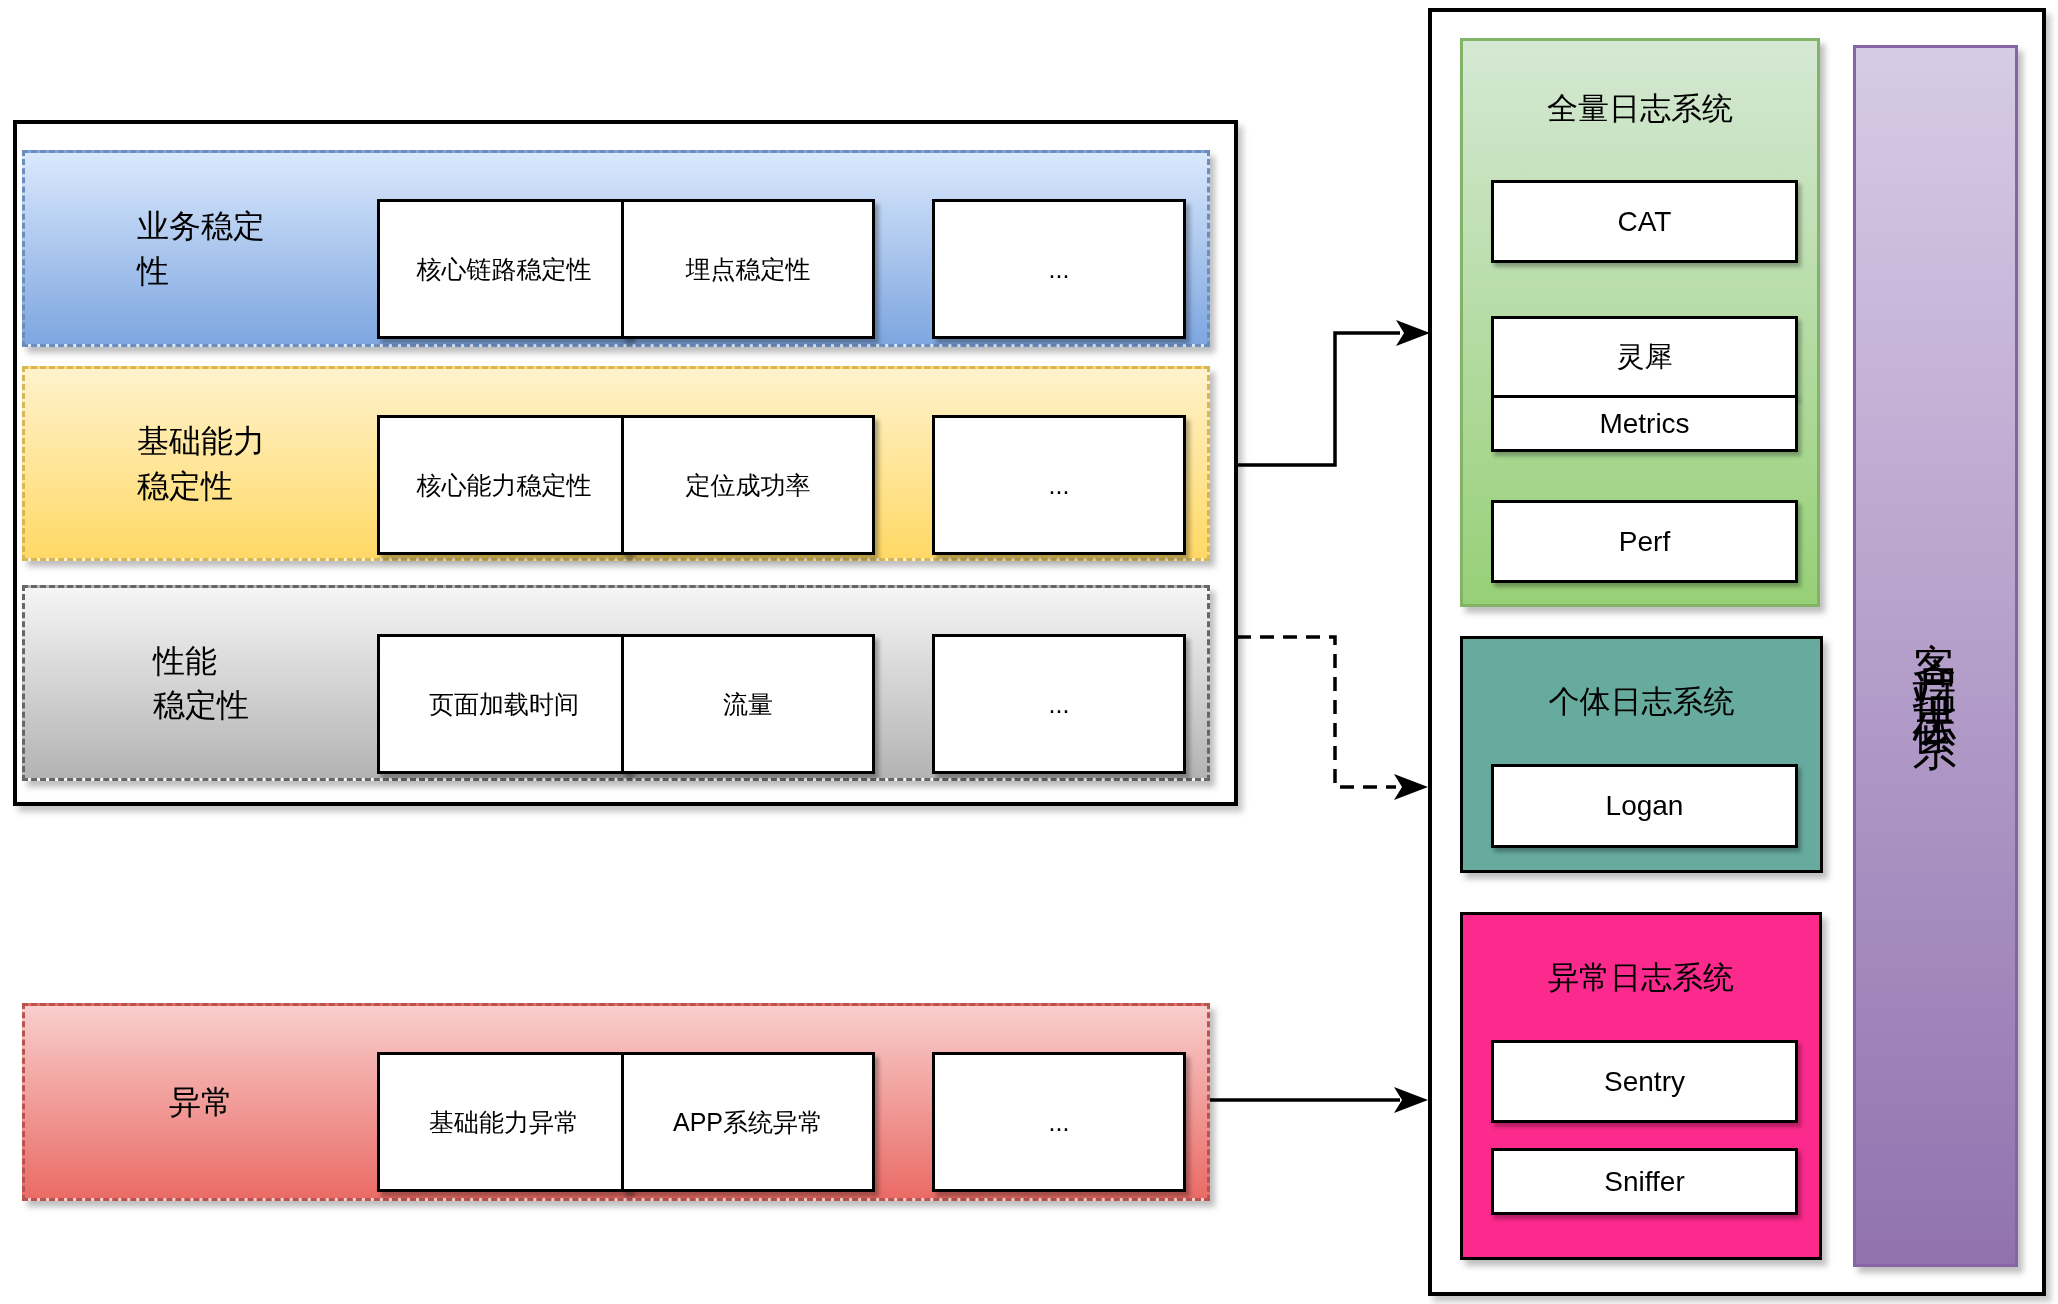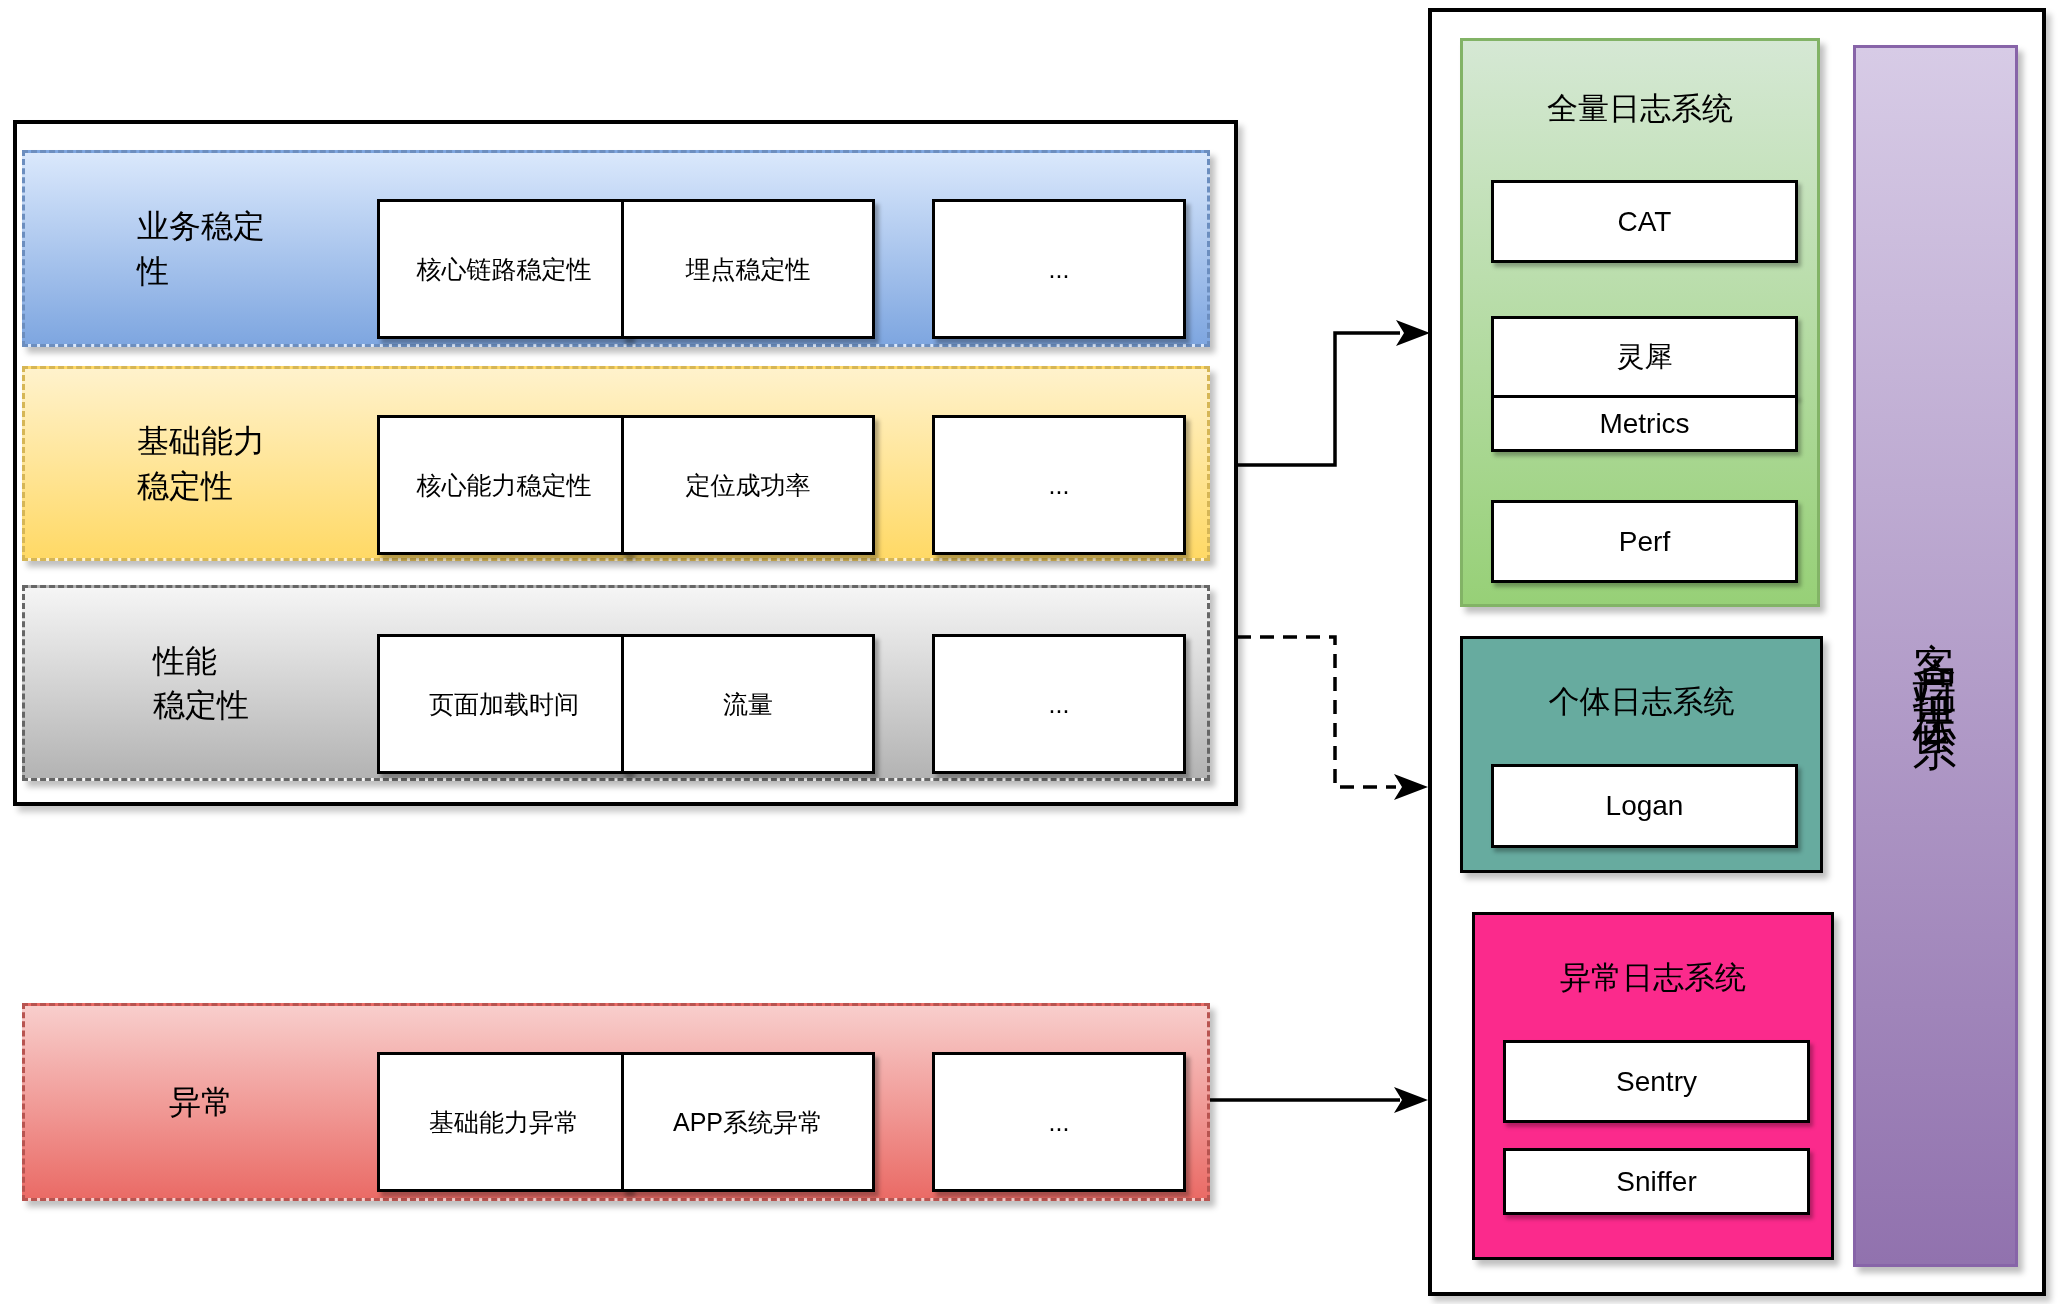--- a/index.html
+++ b/index.html
@@ -28,21 +28,21 @@
   .cell.c1{left:352px;} .cell.c2{left:596px;} .cell.c3{left:907px;}
 
   
   .group{position:absolute;box-shadow:5px 6px 6px rgba(0,0,0,.25);}
   .group.green{left:1460px;top:38px;width:360px;height:569px;
                border:3px solid var(--green-stroke);
                background:linear-gradient(var(--green-top),var(--green-bottom));}
   .group.teal {left:1460px;top:636px;width:363px;height:237px;
                border:3px solid var(--box-stroke);background:var(--teal-fill);}
   .group.pink {left:1460px;top:912px;width:362px;height:348px;
-               border:3px solid var(--box-stroke);background:var(--pink-fill);margin-left:12px;}
+               border:3px solid var(--box-stroke);background:var(--pink-fill);}
 
   .group-title{position:absolute;left:0;top:0;width:100%;
                display:flex;align-items:center;justify-content:center;
                font-size:31px;}
   .group.green .group-title{height:136px;}
   .group.teal  .group-title{height:125px;}
   .group.pink  .group-title{height:125px;}
 
   .gcell{position:absolute;left:28px;width:307px;height:83px;background:#fff;
          border:3px solid var(--box-stroke);display:flex;align-items:center;justify-content:center;

